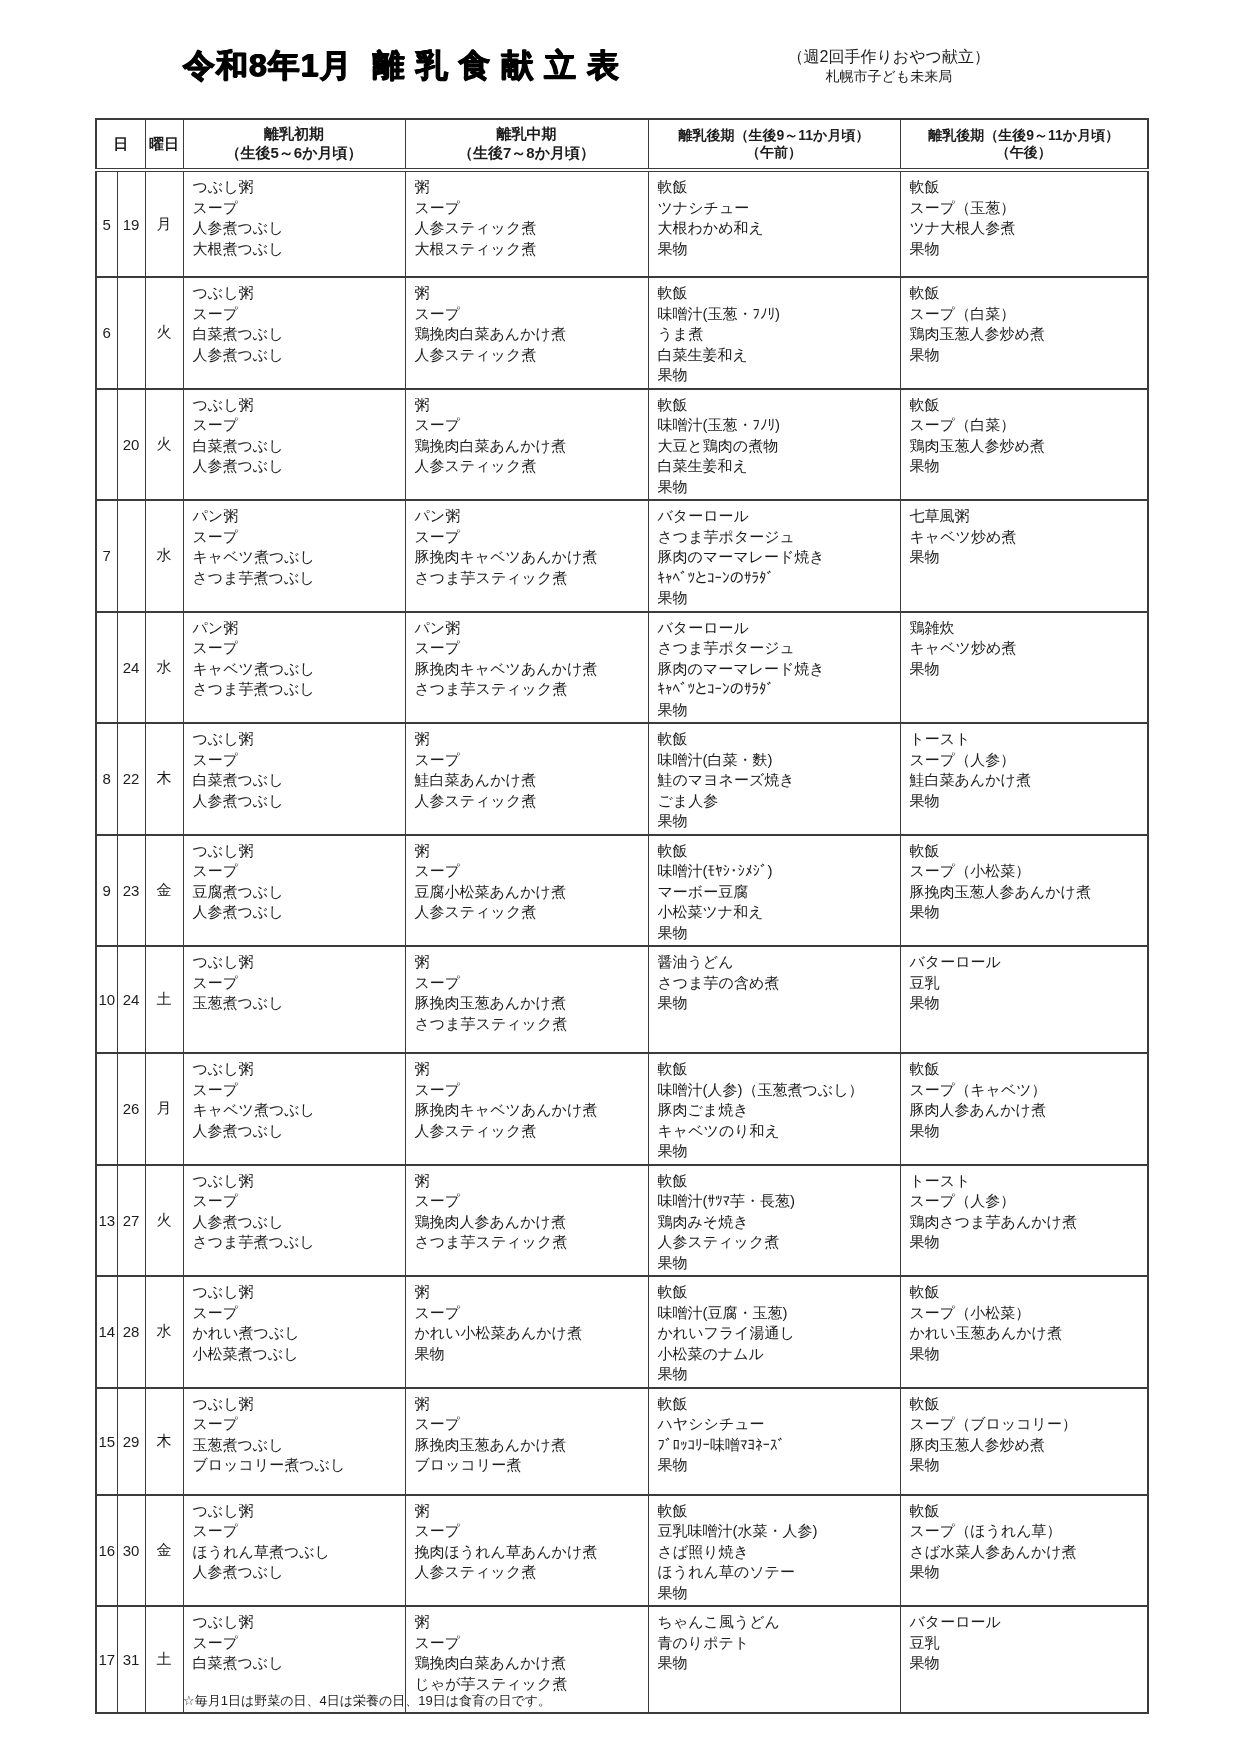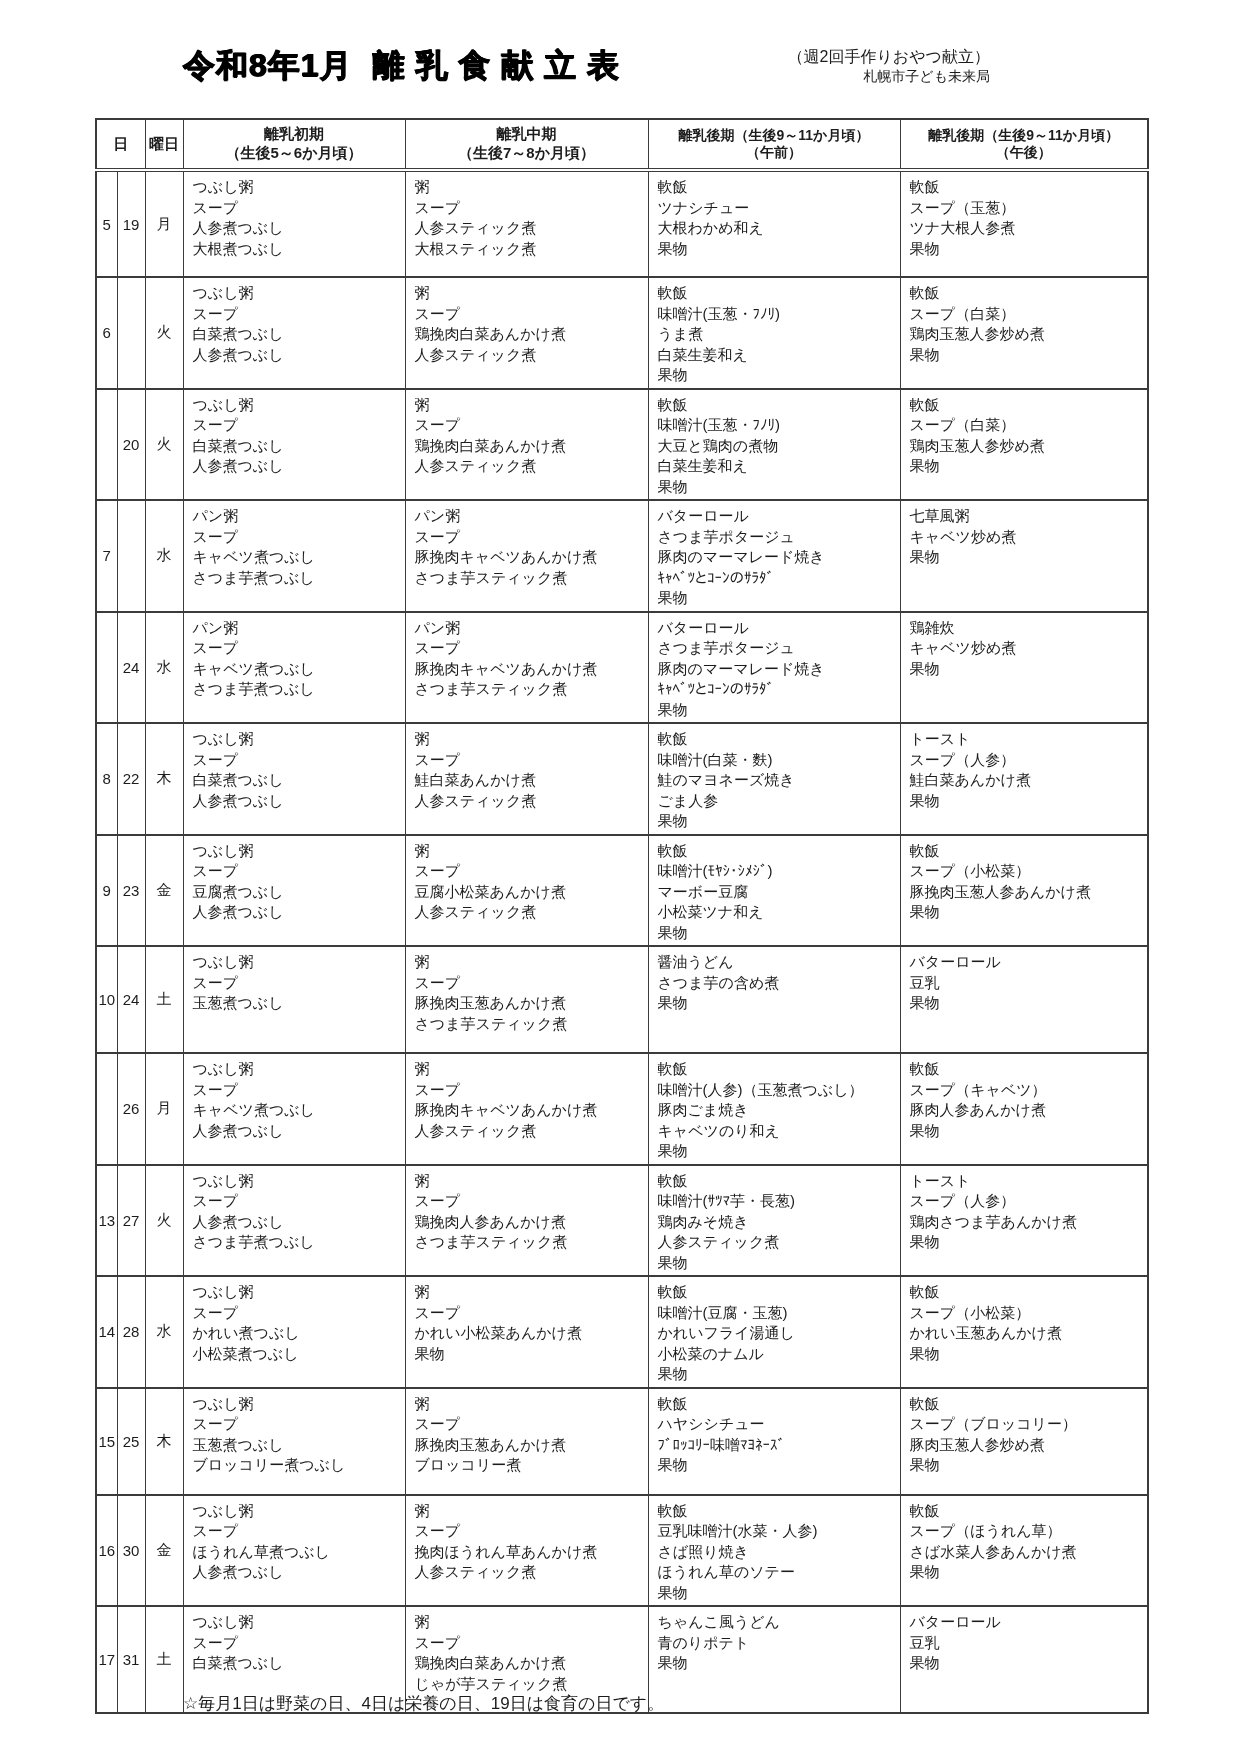--- a/index.html
+++ b/index.html
@@ -25,21 +25,21 @@
     font-size: 32px;
     letter-spacing: 1px;
     color: #000;
     text-shadow: 0.7px 0 0 currentColor, -0.7px 0 0 currentColor, 0 0.5px 0 currentColor;
   }
   .title-era { margin-right: 20px; }
   .right-block {
     position: absolute;
     top: 48px;
     right: 251px;
-    text-align: right;
+    text-align: center;
     line-height: 1.1;
   }
   .note-right { font-size: 16px; }
   .org-name  { font-size: 14px; margin-top: 3px; }
 
   table.menu-table {
     position: absolute;
     top: 118px;
     left: 95px;
     border-collapse: collapse;
@@ -74,21 +74,21 @@
     padding: 5px 4px 2px 9px;
     font-size: 15px;
     margin-left: 32px;
   }
   .menu-line { line-height: 20.5px; white-space: nowrap; }
 
   .footer-note {
     position: absolute;
     top: 1692px;
     left: 183px;
-    font-size: 17px;
+    font-size: 13px;
     white-space: nowrap;
     text-align: right;
   }
 </style>
 </head>
 <body>
 
 <div class="page">
 
   <div class="title-row">
@@ -451,21 +451,21 @@
           </td>
           <td class="cell-menu">
             <div class="menu-line">軟飯</div>
             <div class="menu-line">スープ（小松菜）</div>
             <div class="menu-line">かれい玉葱あんかけ煮</div>
             <div class="menu-line">果物</div>
           </td>
         </tr>
         <tr>
           <td class="cell-date">15</td>
-          <td class="cell-date">25</td>
+          <td class="cell-date">29</td>
           <td class="cell-weekday">木</td>
           <td class="cell-menu">
             <div class="menu-line">つぶし粥</div>
             <div class="menu-line">スープ</div>
             <div class="menu-line">玉葱煮つぶし</div>
             <div class="menu-line">ブロッコリー煮つぶし</div>
           </td>
           <td class="cell-menu">
             <div class="menu-line">粥</div>
             <div class="menu-line">スープ</div>

